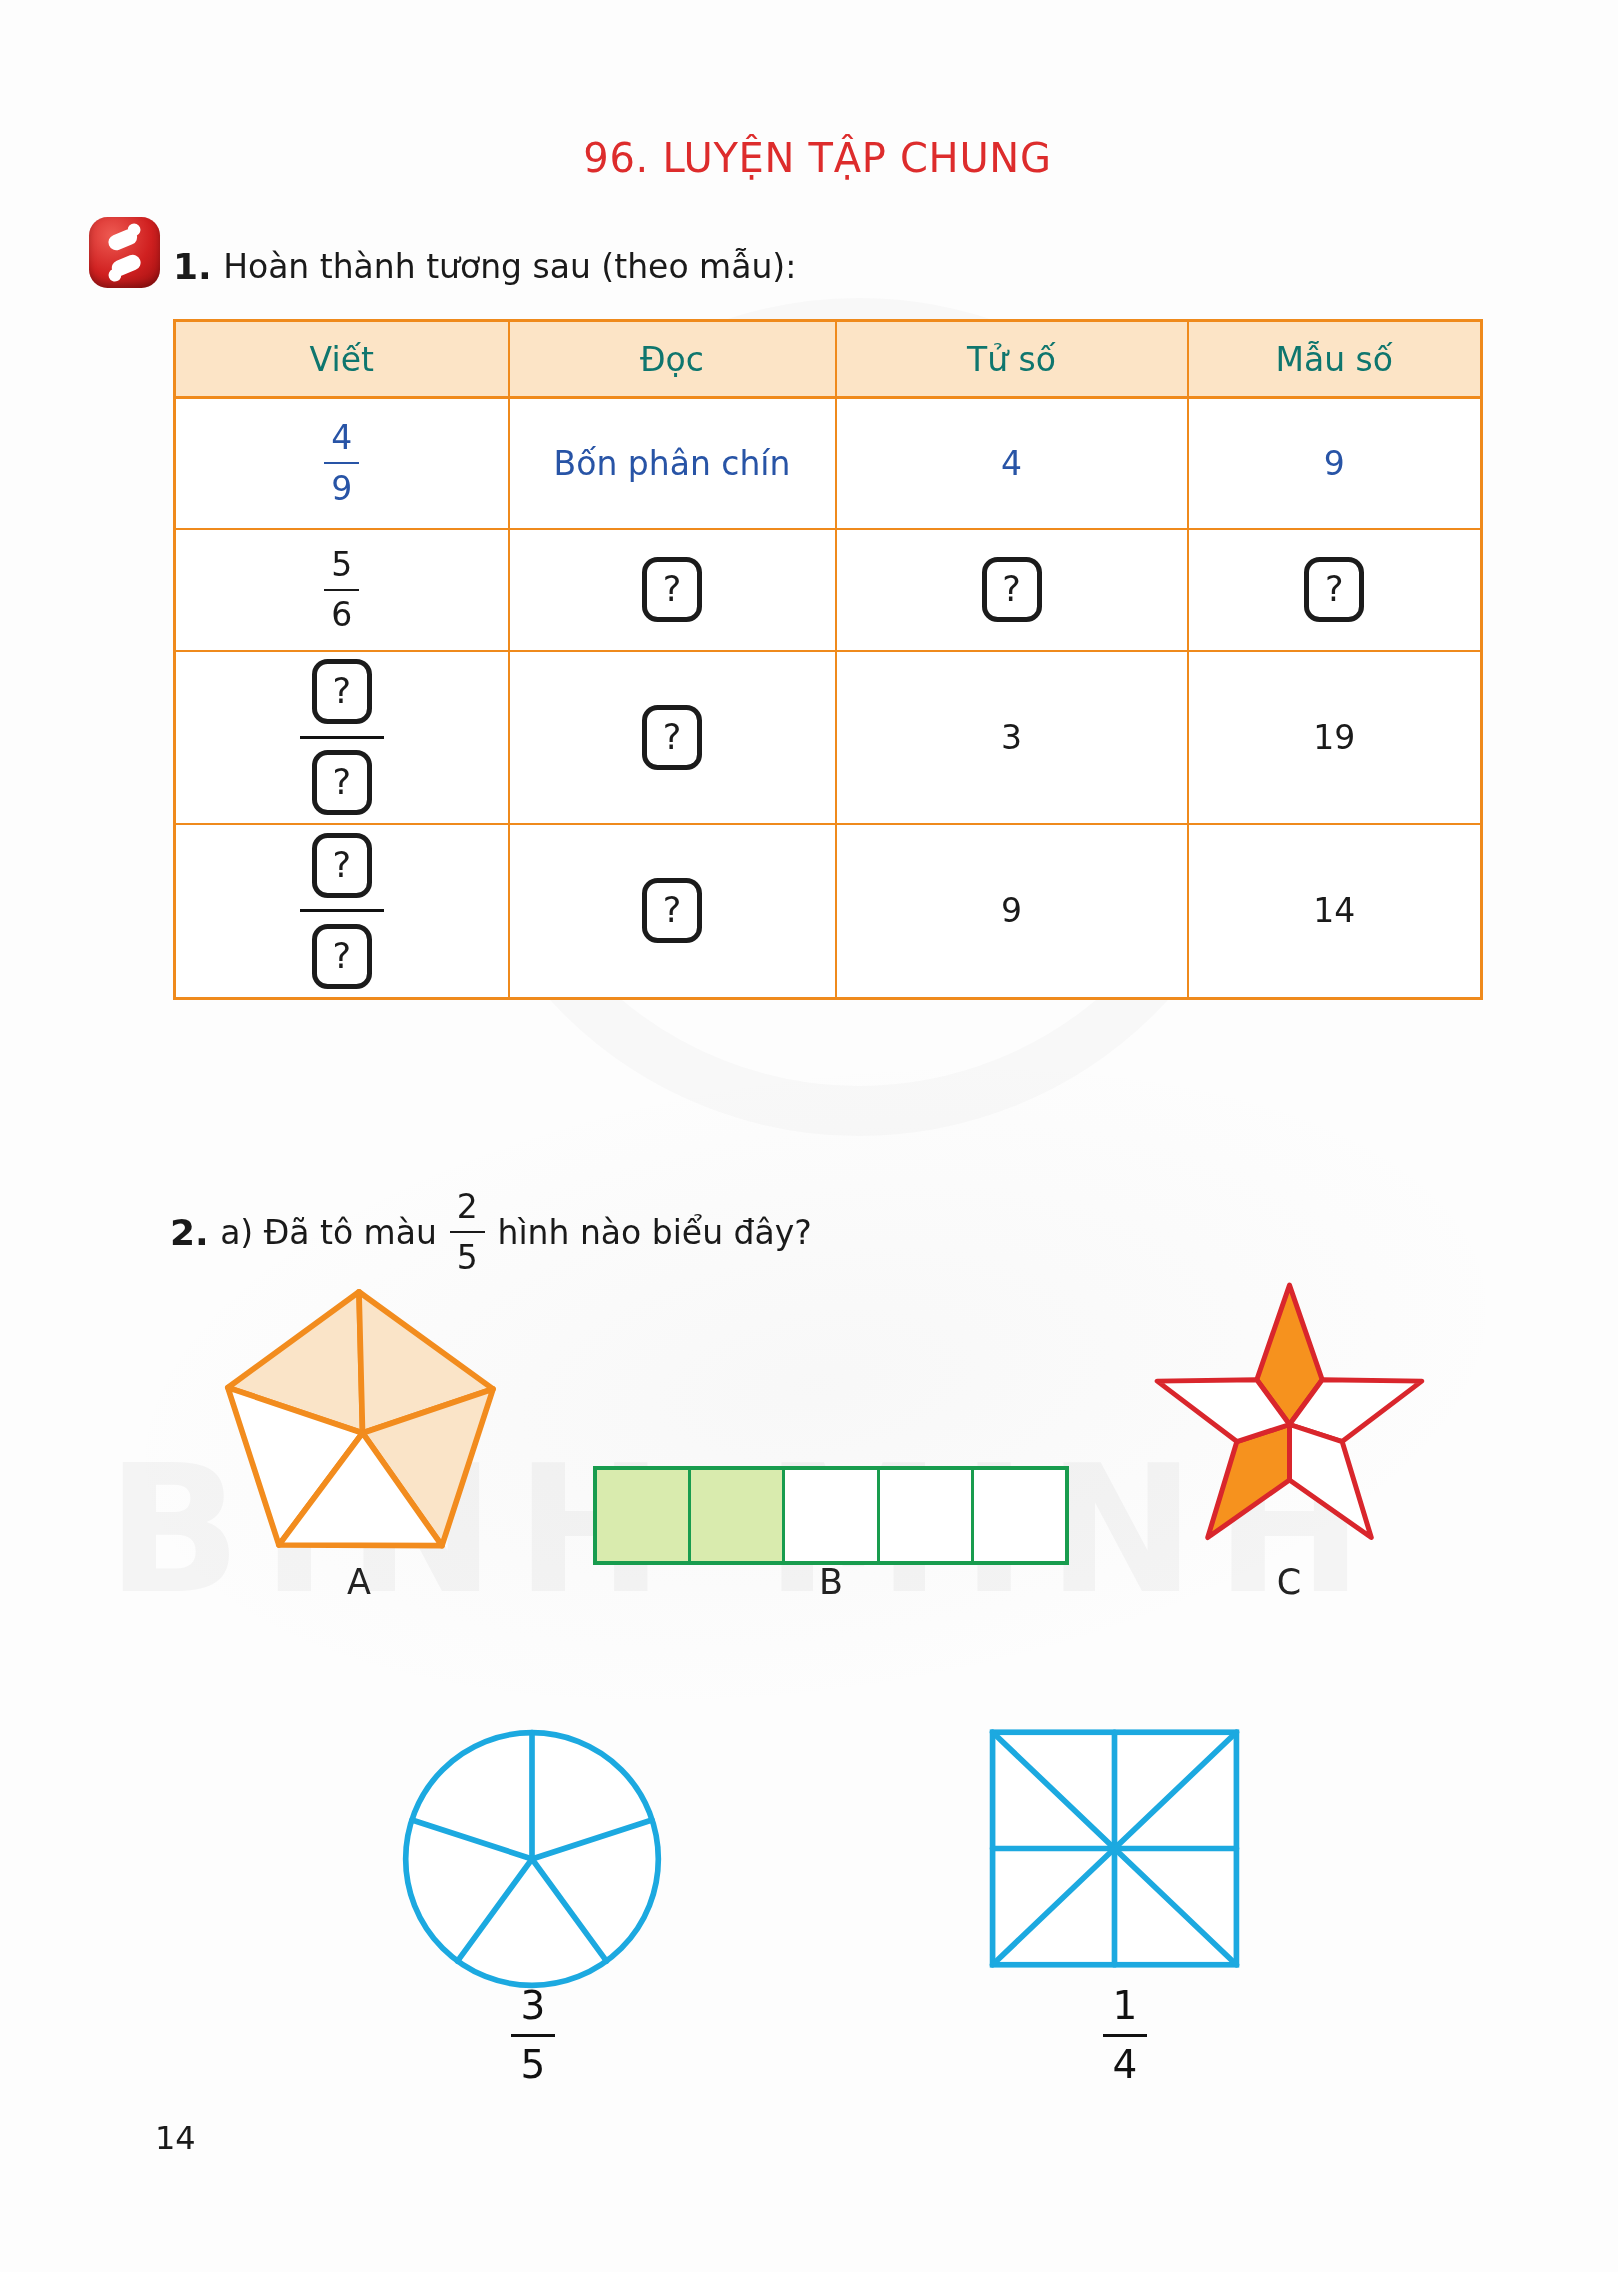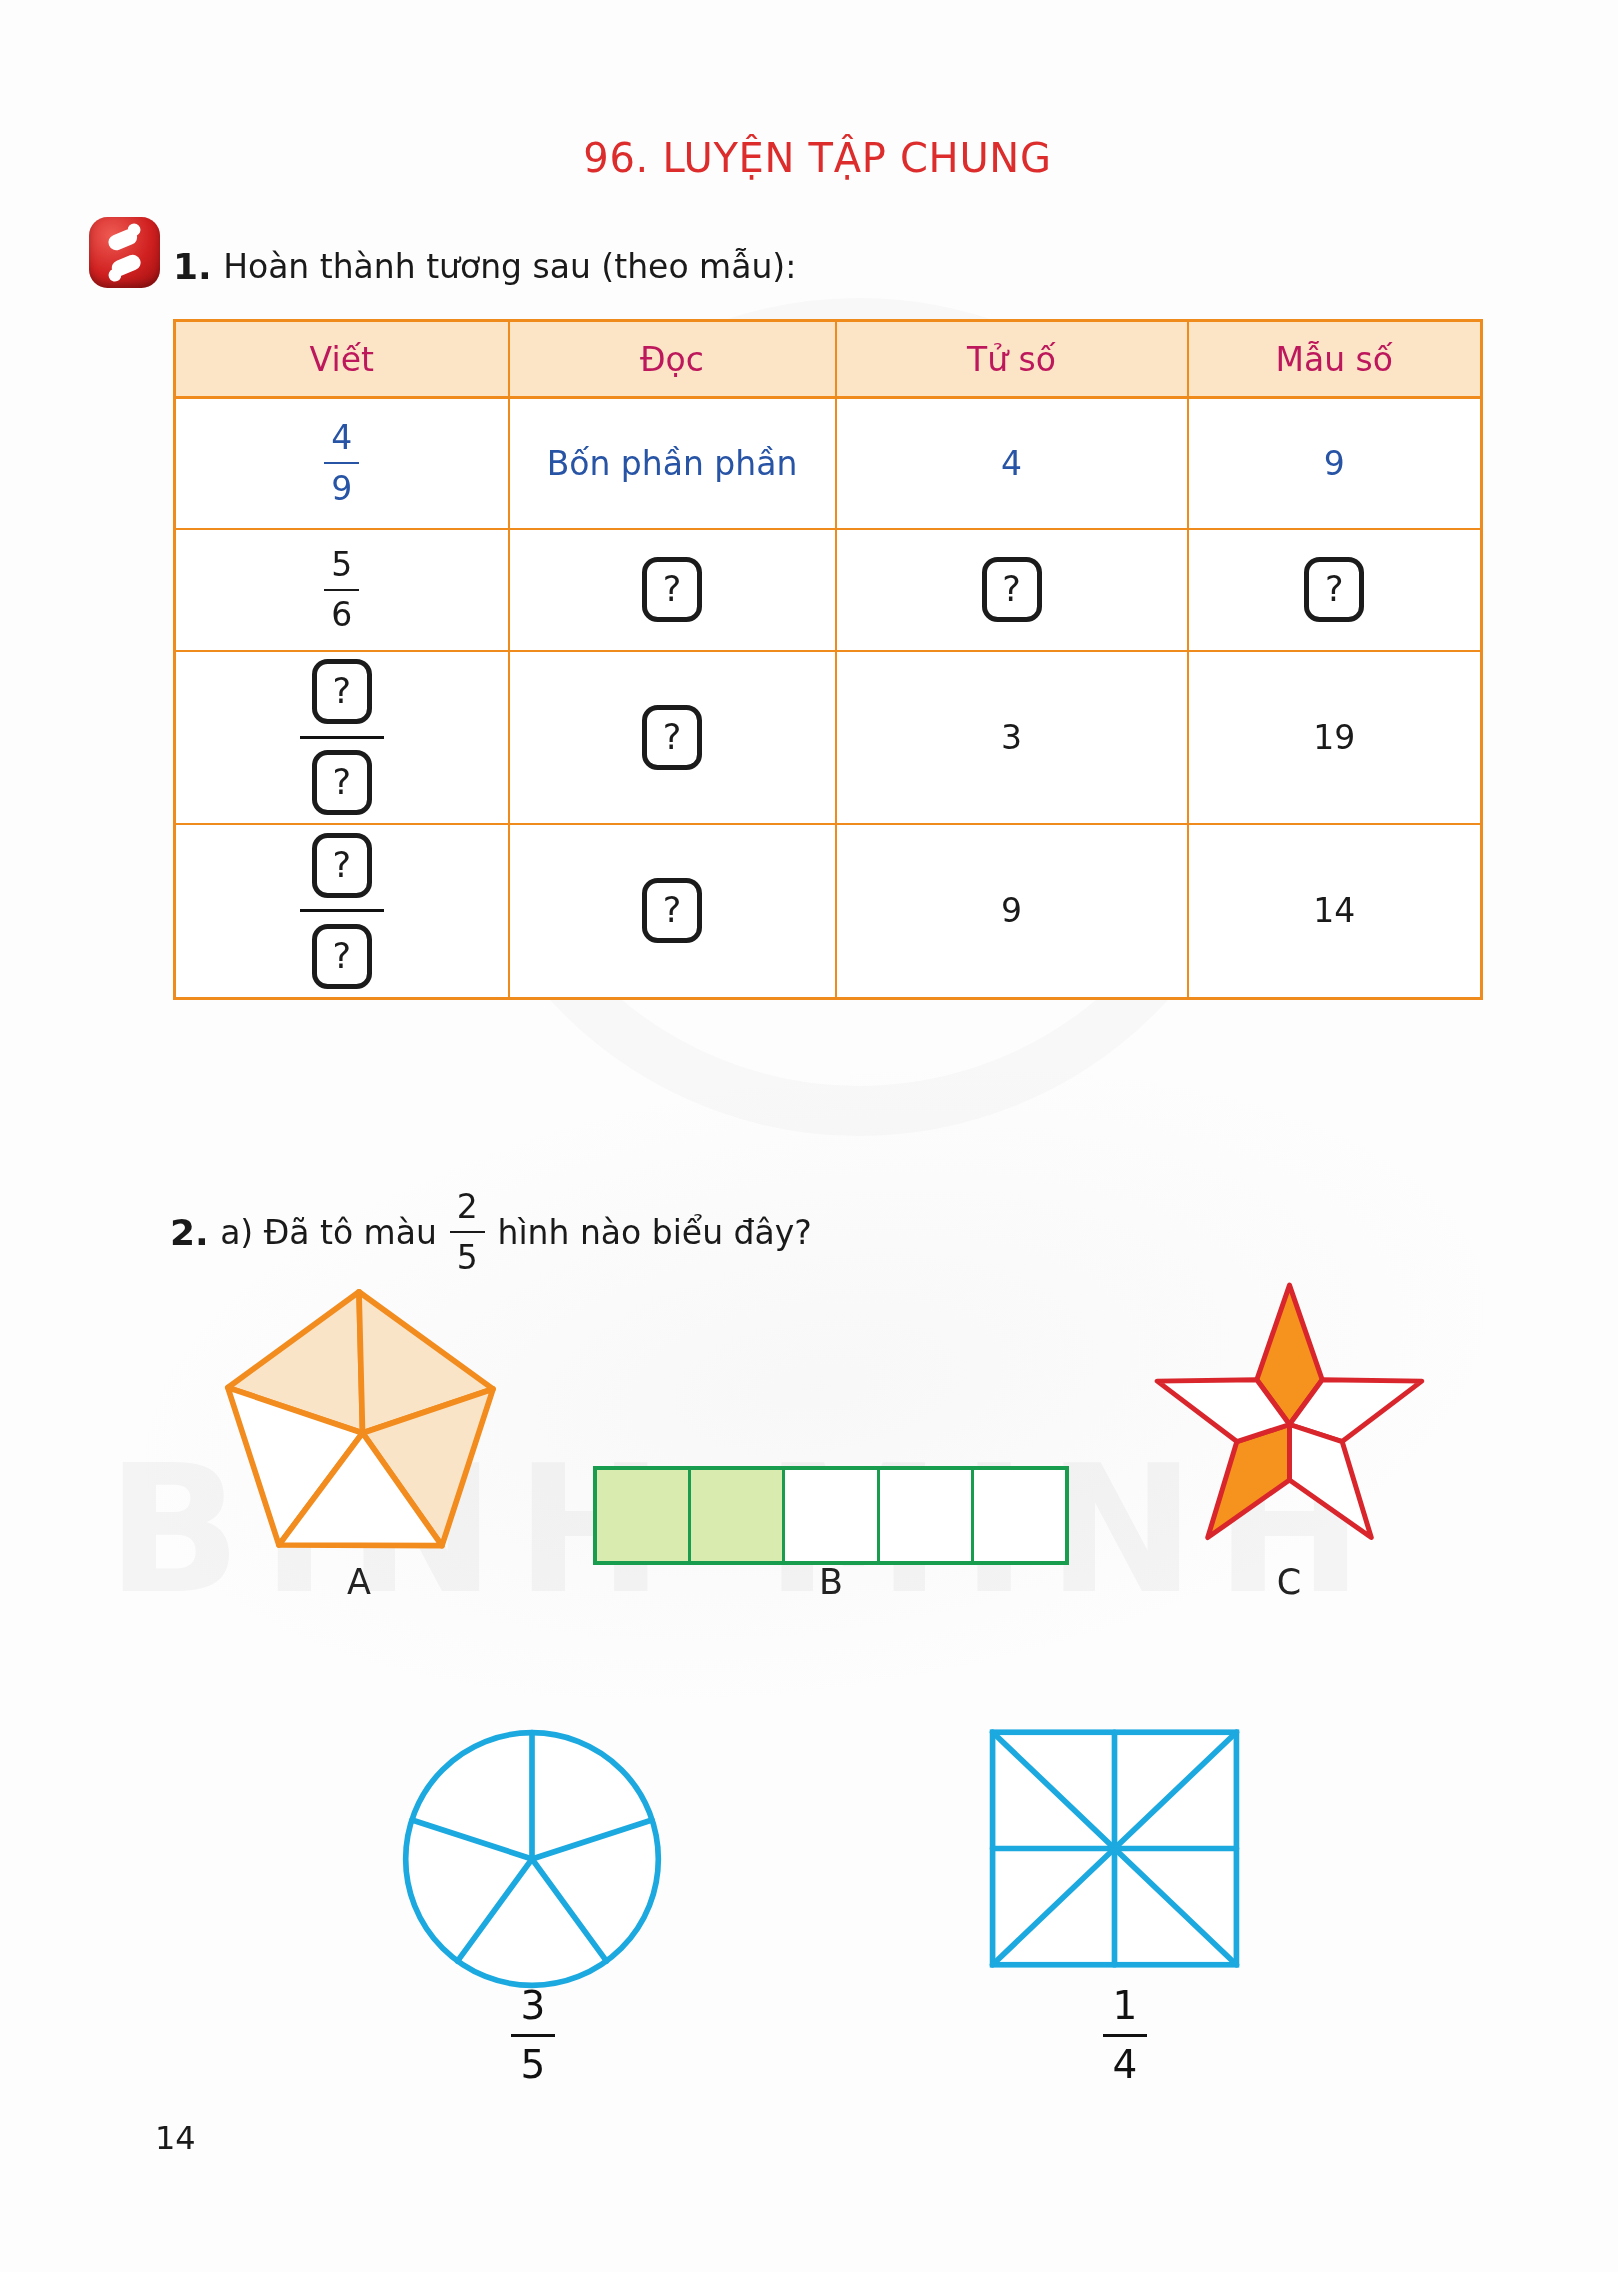--- a/index.html
+++ b/index.html
@@ -70,21 +70,21 @@
   table.ex1{
     position:absolute;left:173px;top:319px;width:1306px;
     border-collapse:collapse;table-layout:fixed;
     border:3.5px solid #EF8A1C;background:#fff;
   }
   table.ex1 th, table.ex1 td{
     border:2.1px solid #EF8A1C;text-align:center;vertical-align:middle;
     font-size:33px;font-weight:normal;padding:0;
   }
   table.ex1 th{
-    background:#FCE4C6;height:74px;border-bottom:3.5px solid #EF8A1C;color:#be185d;
+    background:#FCE4C6;height:74px;border-bottom:3.5px solid #EF8A1C;color:#0f766e;
   }
   tr.r1{height:131px;} tr.r2{height:122px;} tr.r3{height:173px;}
   tr.r4{height:129px;} tr.r5{height:175px;}
   .blue{color:#2854A6;}
 
   
   .shape{position:absolute;}
   .shape-label{
     position:absolute;transform:translateX(-50%);
     font-size:35px;color:#222;line-height:1;
@@ -149,21 +149,21 @@
       <th>Mẫu số</th>
     </tr>
     <tr class="r1">
       <td>
         <span class="frac blue">
           <div class="num">4</div>
           <div class="bar"></div>
           <div class="den">9</div>
         </span>
       </td>
-      <td class="blue">Bốn phần phần</td>
+      <td class="blue">Bốn phân chín</td>
       <td class="blue">4</td>
       <td class="blue">9</td>
     </tr>
     <tr class="r2">
       <td>
         <span class="frac">
           <div class="num">5</div>
           <div class="bar"></div>
           <div class="den">6</div>
         </span>

